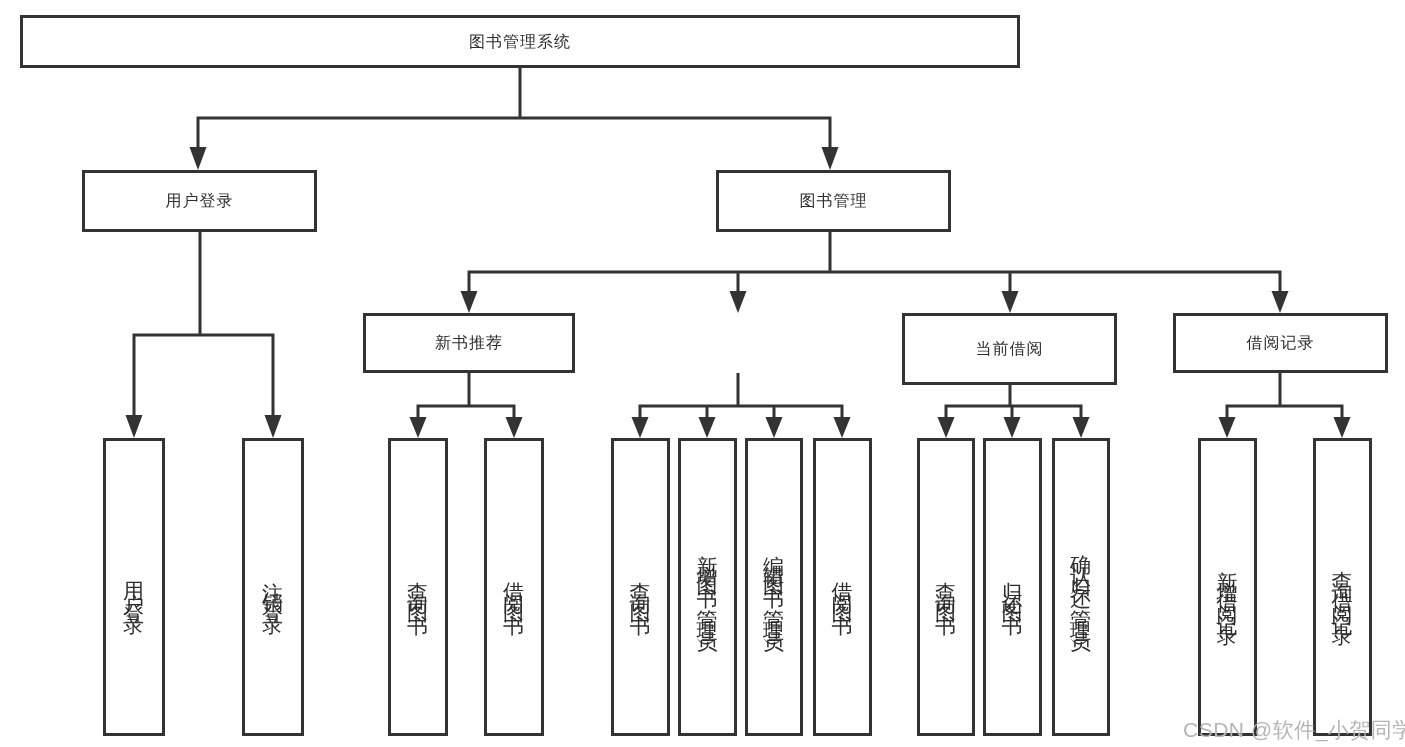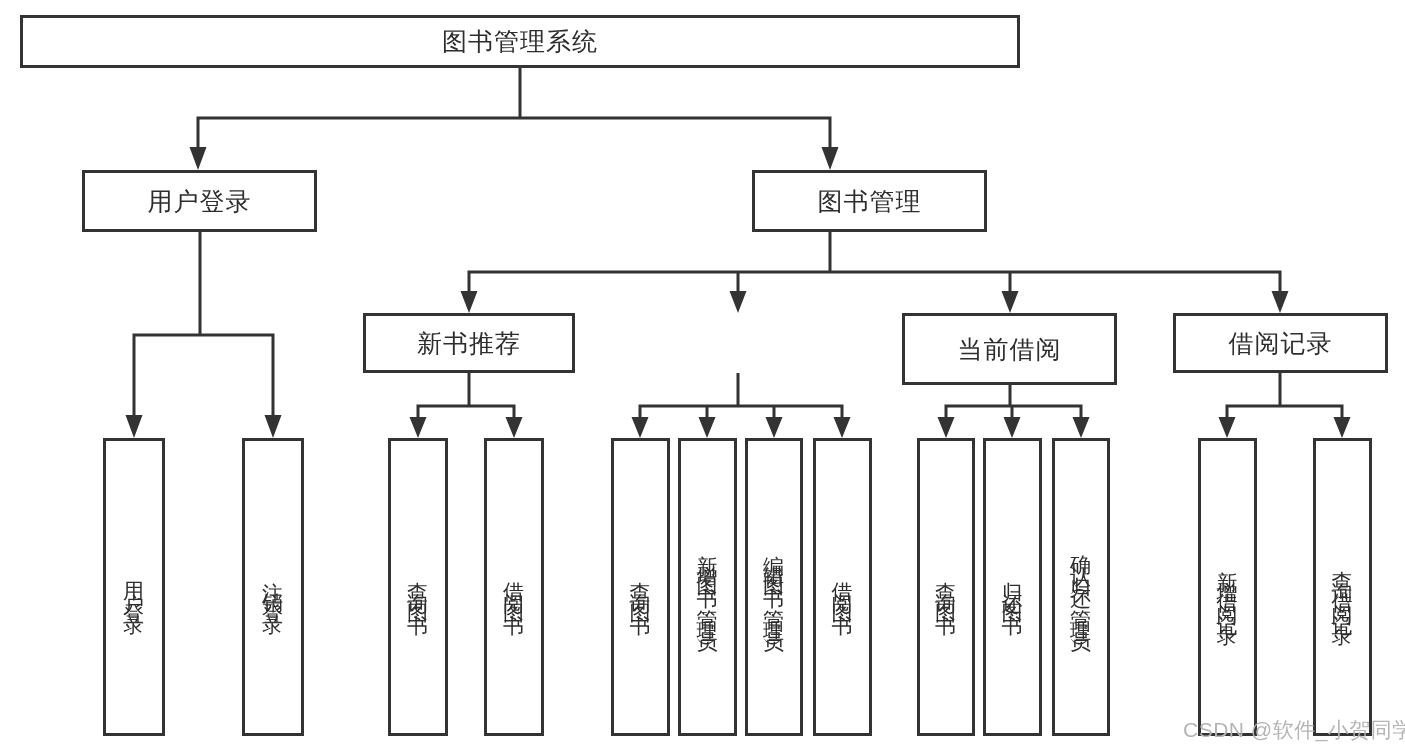--- a/index.html
+++ b/index.html
@@ -20,21 +20,21 @@
   .connectors .ar { fill: #333333; stroke: none; }
   .box {
     position: absolute;
     box-sizing: border-box;
     border: 3px solid #333333;
     background: #ffffff;
     display: flex;
     align-items: center;
     justify-content: center;
     color: #2d2d2d;
-    font-size: 25px;
+    font-size: 16px;
     letter-spacing: 1px;
     line-height: 1;
     text-align: center;
   }
   .box.v {
     writing-mode: vertical-rl;
     text-orientation: mixed;
     font-size: 21px;
     letter-spacing: 11px;
     padding: 4px 0;
@@ -108,21 +108,21 @@
       M937.5 417 L954.5 417 L946 438 Z
       M1003.5 417 L1020.5 417 L1012 438 Z
       M1072.5 417 L1089.5 417 L1081 438 Z
       M1218.5 417 L1235.5 417 L1227 438 Z
       M1333.5 417 L1350.5 417 L1342 438 Z"></path>
   </svg>
 
   <div class="box" style="left:20px; top:15px; width:1000px; height:53px;">图书管理系统</div>
 
   <div class="box" style="left:82px; top:170px; width:235px; height:62px;">用户登录</div>
-  <div class="box" style="left:752px; top:170px; width:235px; height:62px;">图书管理</div>
+  <div class="box" style="left:716px; top:170px; width:235px; height:62px;">图书管理</div>
 
   <div class="box" style="left:363px; top:313px; width:212px; height:60px;">新书推荐</div>
   <div class="box" style="left:902px; top:313px; width:215px; height:72px;">当前借阅</div>
   <div class="box" style="left:1173px; top:313px; width:215px; height:60px;">借阅记录</div>
 
   <div class="box v" style="left:103px; top:438px; width:62px; height:298px;">用户登录</div>
   <div class="box v" style="left:242px; top:438px; width:62px; height:298px;">注销登录</div>
 
   <div class="box v" style="left:388px; top:438px; width:60px; height:298px;">查询图书</div>
   <div class="box v" style="left:484px; top:438px; width:60px; height:298px;">借阅图书</div>

